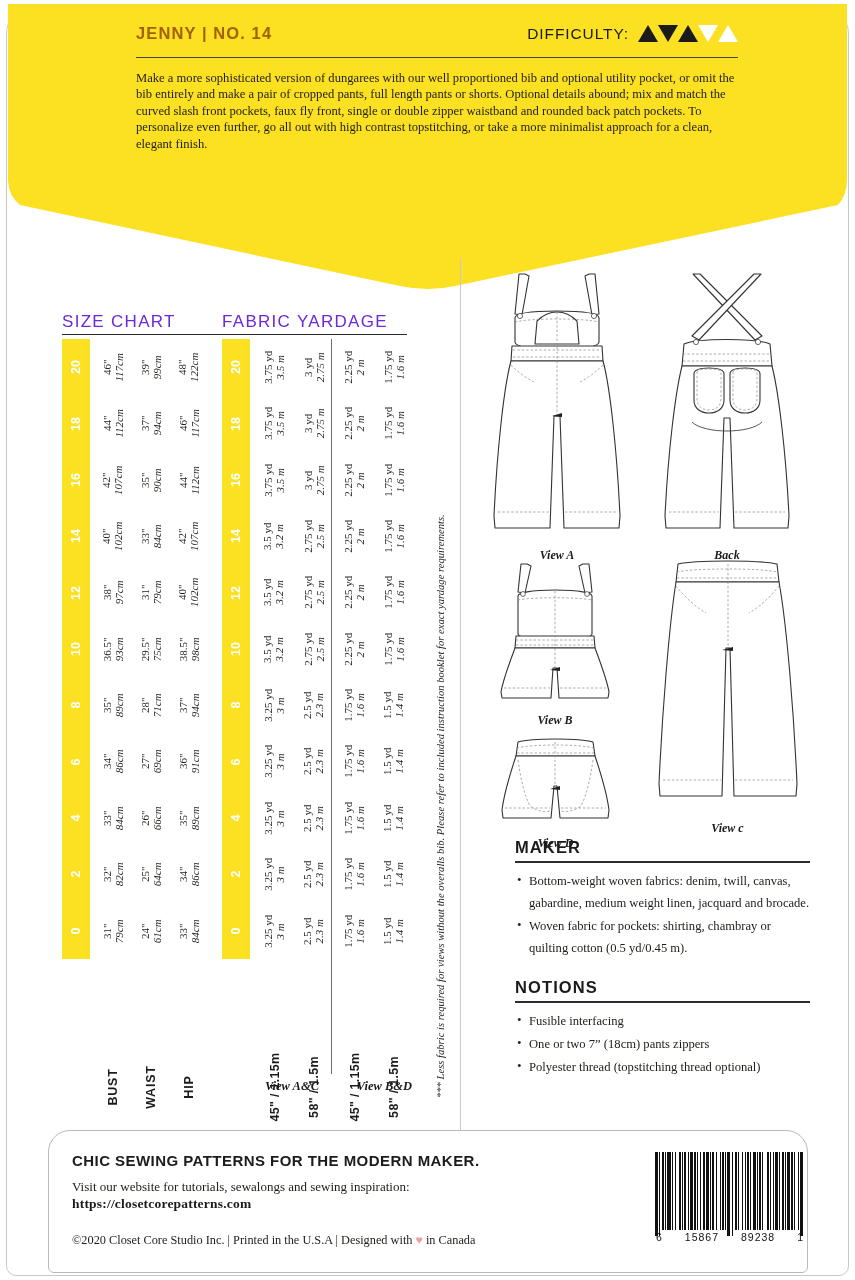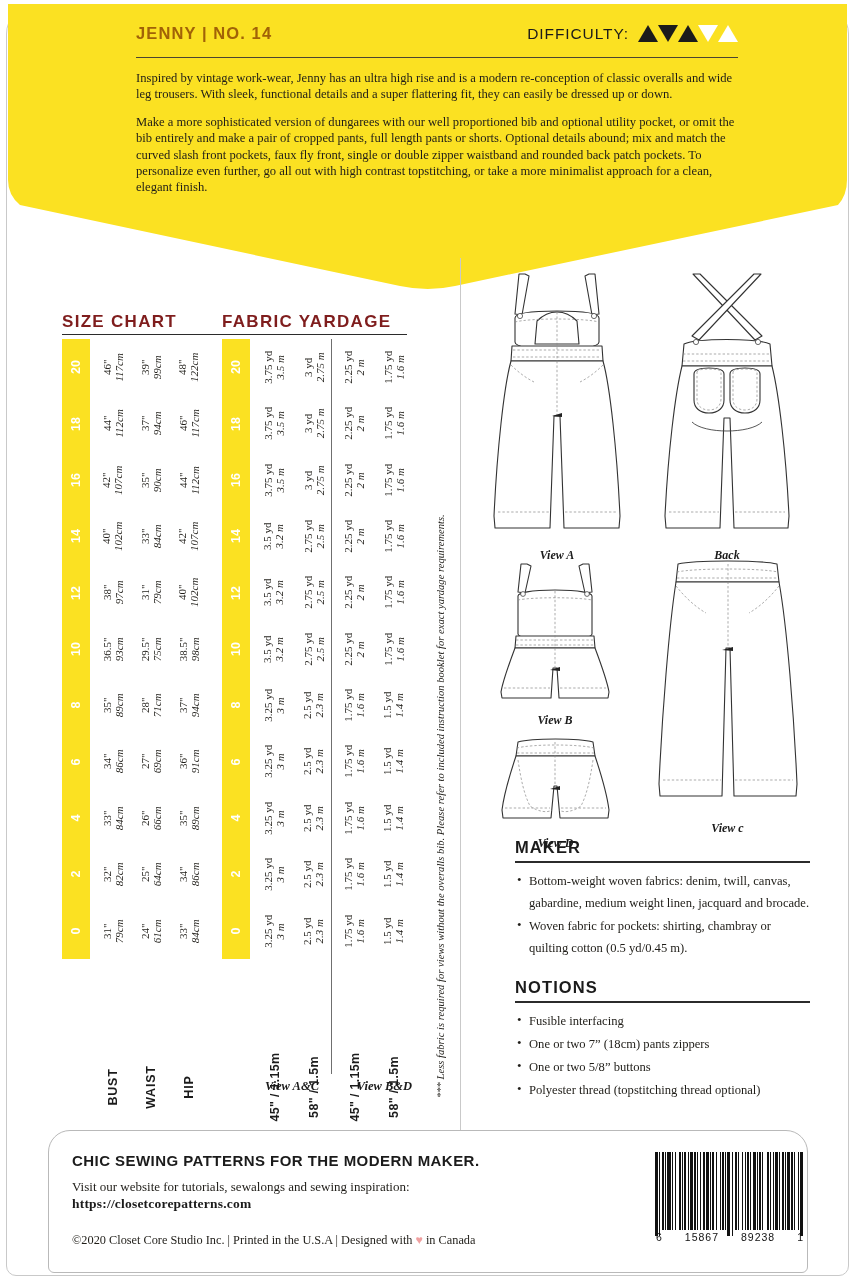--- a/index.html
+++ b/index.html
@@ -52,21 +52,21 @@
   
   .intro { position: absolute; left: 136px; top: 70px; width: 606px; }
   .intro p {
     font-family: "Liberation Serif", serif;
     font-size: 12.6px; line-height: 16.4px; color: #1f1d18;
     margin-bottom: 11px; text-align: left;
   }
 
   
   .sec-head {
-    font-size: 17px; font-weight: 700; letter-spacing: 1.3px; color: #7f1d1d;
+    font-size: 17px; font-weight: 400; letter-spacing: 1.3px; color: #6d28d9;
   }
 
   #size-chart-heading { position: absolute; left: 62px; top: 312px; }
   #fabric-yardage-heading { position: absolute; left: 222px; top: 312px; }
 
   
   .chart-area { position: absolute; left: 62px; top: 339px; width: 360px; height: 755px; }
   .chart-rule-top { position:absolute; left:0; top:-5px; width: 345px; height:1.4px; background:#2b2b2b; }
 
   
@@ -211,21 +211,20 @@
         <i class="tri down"></i>
         <i class="tri up"></i>
         <i class="tri down off"></i>
         <i class="tri up off"></i>
       </span>
     </div>
   </div>
   <div class="header-rule"></div>
 
   <div class="intro">
-    <p>Inspired by vintage work-wear, Jenny has an ultra high rise and is a modern re-conception of classic overalls and wide leg trousers. With sleek, functional details and a super flattering fit, they can easily be dressed up or down.</p>
     <p>Make a more sophisticated version of dungarees with our well proportioned bib and optional utility pocket, or omit the bib entirely and make a pair of cropped pants, full length pants or shorts. Optional details abound; mix and match the curved slash front pockets, faux fly front, single or double zipper waistband and rounded back patch pockets. To personalize even further, go all out with high contrast topstitching, or take a more minimalist approach for a clean, elegant finish.</p>
   </div>
 
   <div id="size-chart-heading">
     <div class="sec-head">SIZE CHART</div>
   </div>
   <div id="fabric-yardage-heading">
     <div class="sec-head">FABRIC YARDAGE</div>
   </div>
 
@@ -932,21 +931,20 @@
         <li>Woven fabric for pockets: shirting, chambray or quilting cotton (0.5 yd/0.45 m).</li>
       </ul>
   </div>
 
   <div class="info-block" id="notions-block">
     <div class="info-head">NOTIONS</div>
     <div class="info-rule"></div>
     <ul class="info-list" id="notions-list">
         <li>Fusible interfacing</li>
         <li>One or two 7” (18cm) pants zippers</li>
-        <li>One or two 5/8” buttons</li>
         <li>Polyester thread (topstitching thread optional)</li>
       </ul>
   </div>
 
   <div class="footer-box"></div>
   <div class="footer-inner">
     <div class="footer-tagline">CHIC SEWING PATTERNS FOR THE MODERN MAKER.</div>
     <div class="footer-visit">Visit our website for tutorials, sewalongs and sewing inspiration:</div>
     <div class="footer-url">https://closetcorepatterns.com</div>
     <div class="footer-copy"><span>©2020 Closet Core Studio Inc. | Printed in the U.S.A | Designed with </span><span class="heart">♥</span><span> in Canada</span></div>

